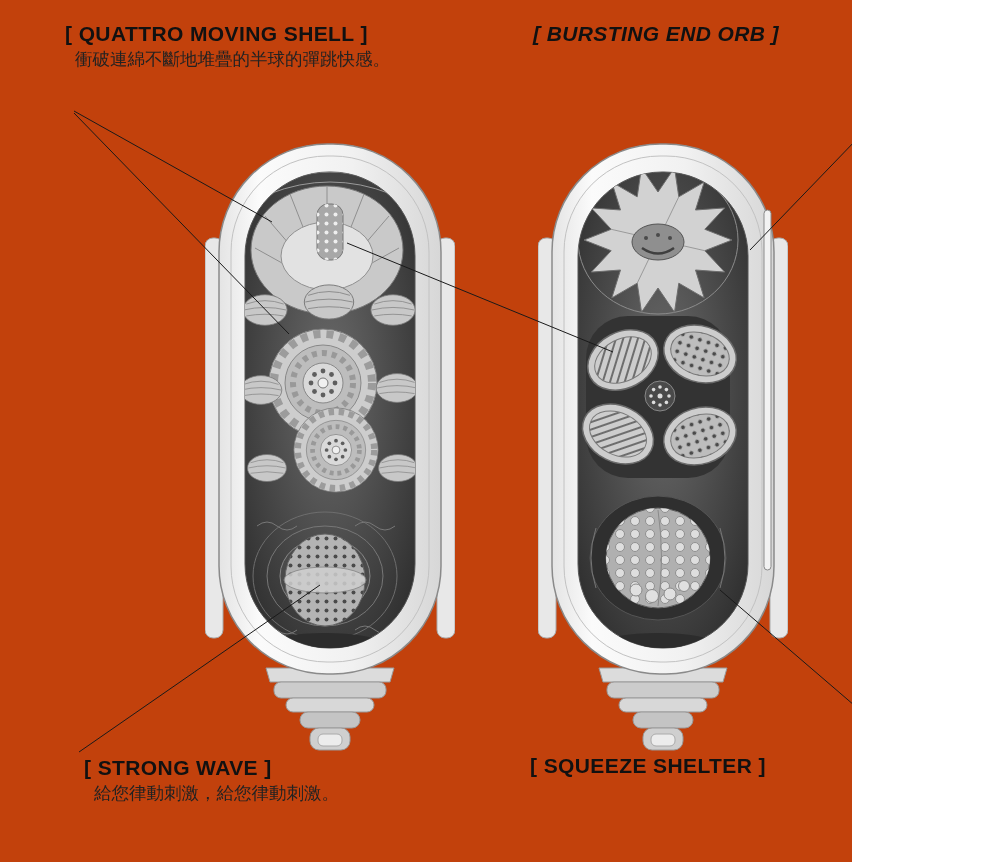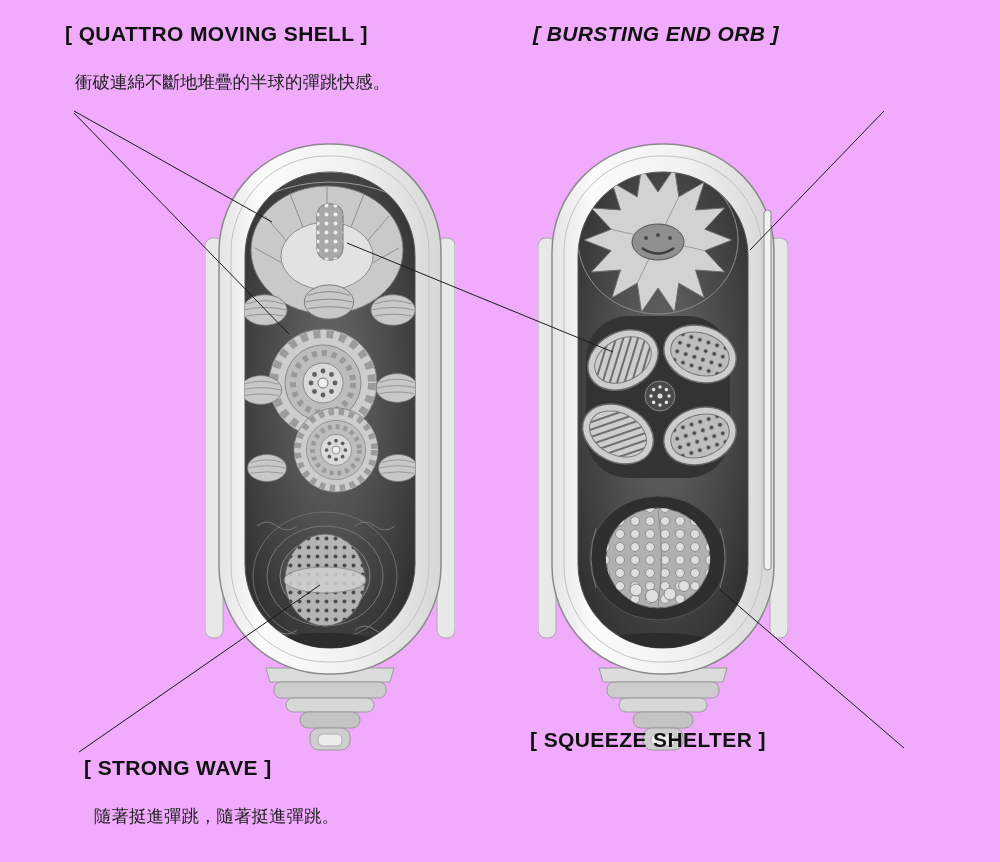--- a/index.html
+++ b/index.html
@@ -1,24 +1,24 @@
 <!DOCTYPE html>
 <html><head>
 <meta charset="utf-8">
 <style>
   html,body{margin:0;padding:0;background:#ffffff;}
-  .page{position:relative;width:1000px;height:862px;background:#f0abfc;overflow:hidden;
+  .page{position:relative;width:852px;height:862px;background:#c2410c;overflow:hidden;
         font-family:"Liberation Sans","DejaVu Sans",sans-serif;}
   .feature{position:absolute;z-index:4;}
   .feature .title{margin:0;font-size:21px;font-weight:bold;color:#111111;letter-spacing:.4px;white-space:nowrap;}
-  .feature .desc{margin:24px 0 0 10px;font-size:17.5px;color:#222222;white-space:nowrap;}
+  .feature .desc{margin:1px 0 0 10px;font-size:17.5px;color:#222222;white-space:nowrap;}
   .f-tl{left:65px;top:22px;}
   .f-tr{left:533px;top:22px;font-style:italic;}
   .f-bl{left:84px;top:756px;}
-  .f-br{left:530px;top:728px;}
+  .f-br{left:530px;top:754px;}
   .callouts{position:absolute;left:0;top:0;z-index:3;pointer-events:none;}
   .callouts line{stroke:#1a1a1a;stroke-width:1;}
   .illus{position:absolute;z-index:2;}
   .illus-left{left:205px;top:138px;}
   .illus-right{left:538px;top:138px;}
 </style>
 </head>
 <body>
 
 <div class="page">
@@ -104,21 +104,21 @@
 
   <div class="feature f-tl">
     <h2 class="title">[ QUATTRO MOVING SHELL ]</h2>
     <p class="desc">衝破連綿不斷地堆疊的半球的彈跳快感。</p>
   </div>
   <div class="feature f-tr">
     <h2 class="title">[ BURSTING END ORB ]</h2>
   </div>
   <div class="feature f-bl">
     <h2 class="title">[ STRONG WAVE ]</h2>
-    <p class="desc">隨著挺進彈跳，隨著挺進彈跳。</p>
+    <p class="desc">給您律動刺激，給您律動刺激。</p>
   </div>
   <div class="feature f-br">
     <h2 class="title">[ SQUEEZE SHELTER ]</h2>
   </div>
 
   <div class="illus illus-left">
     <svg width="250" height="625" viewBox="0 0 250 625">
       <clipPath id="cavL">
           <rect x="40" y="34" width="170" height="476" rx="84"></rect>
         </clipPath>

